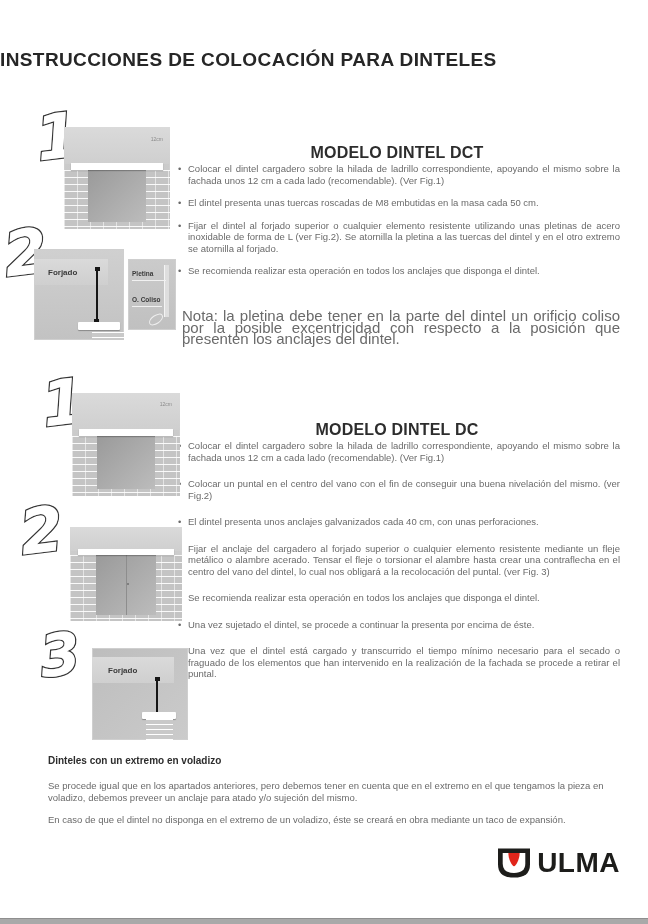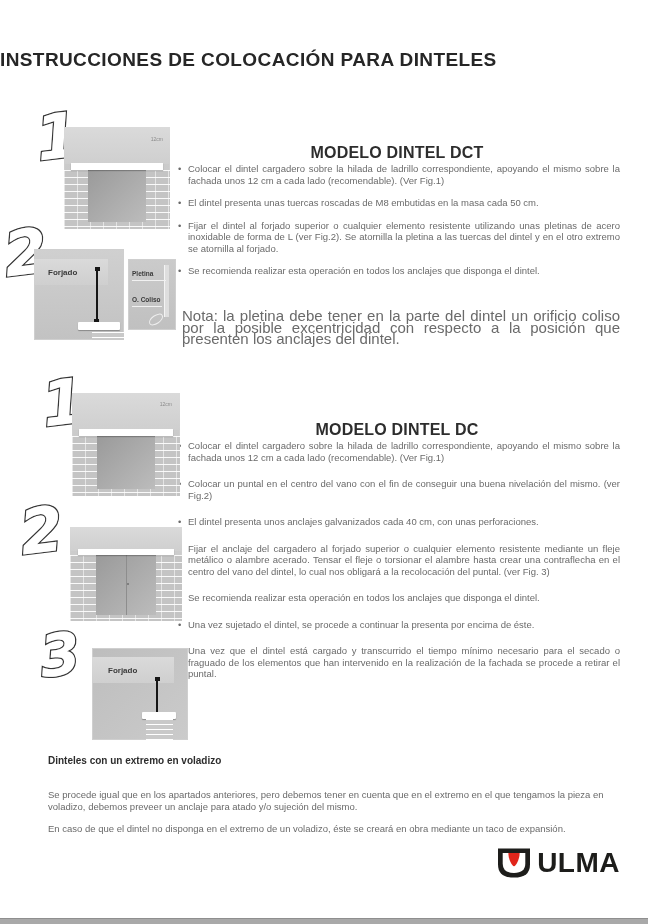--- a/index.html
+++ b/index.html
@@ -48,21 +48,21 @@
     font-size:16px;font-weight:700;color:#2d2d2d;letter-spacing:.2px;
   }
   .bullets{position:absolute;left:178px;width:442px;margin:0;padding:0;list-style:none;font-size:9.5px;line-height:11.5px;color:#6a6a6a;}
   .bullets li{position:relative;padding-left:10px;margin:0 0 11px 0;text-align:justify;}
   .bullets.dc li{margin-bottom:15px;}
   .bullets li::before{content:"\2022";position:absolute;left:0;top:0;color:#6a6a6a;}
   .note{position:absolute;left:182px;width:438px;font-size:15px;line-height:11.5px;color:#6a6a6a;text-align:justify;}
   
   .volad-heading{position:absolute;left:48px;top:755px;margin:0;font-size:10px;font-weight:700;color:#2d2d2d;}
   .volad-text{position:absolute;left:48px;top:773px;width:560px;font-size:9.5px;line-height:11.5px;color:#6a6a6a;}
-  .volad-text p{margin:16px 0 11px 0;text-align:left;}
+  .volad-text p{margin:7px 0 11px 0;text-align:left;}
   .volad-text p + p{margin-top:0;}
   
   .logo{position:absolute;top:848px;right:28px;display:flex;align-items:center;gap:7px;}
   .logo-text{font-size:28px;font-weight:700;letter-spacing:.5px;color:#1d1d1b;line-height:1;transform:scaleY(.96);}
   .bottom-bar{position:absolute;left:0;bottom:0;width:100%;height:5px;background:#a9a9a9;border-top:1px solid #8f8f8f;}
 </style>
 </head>
 <body>
 
 <div class="page">

